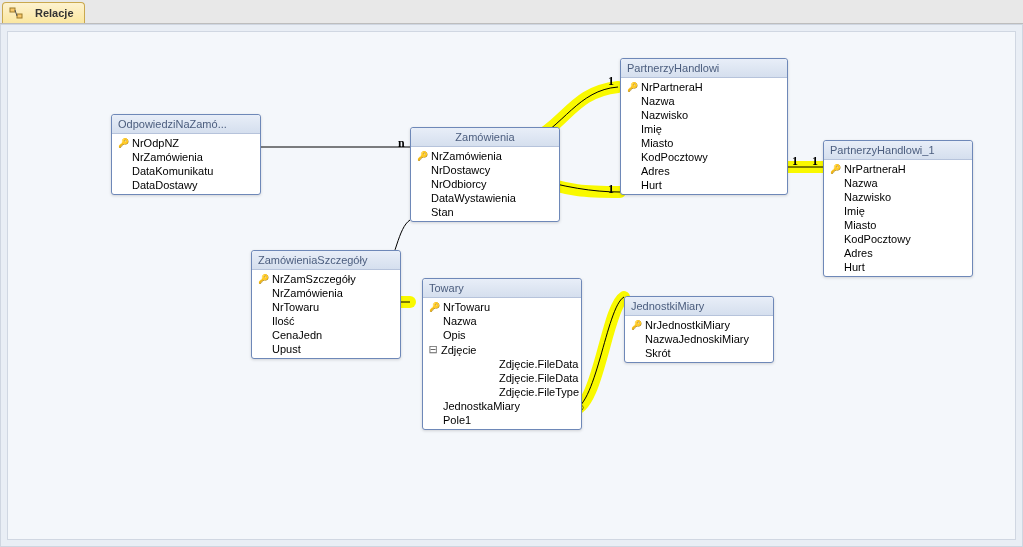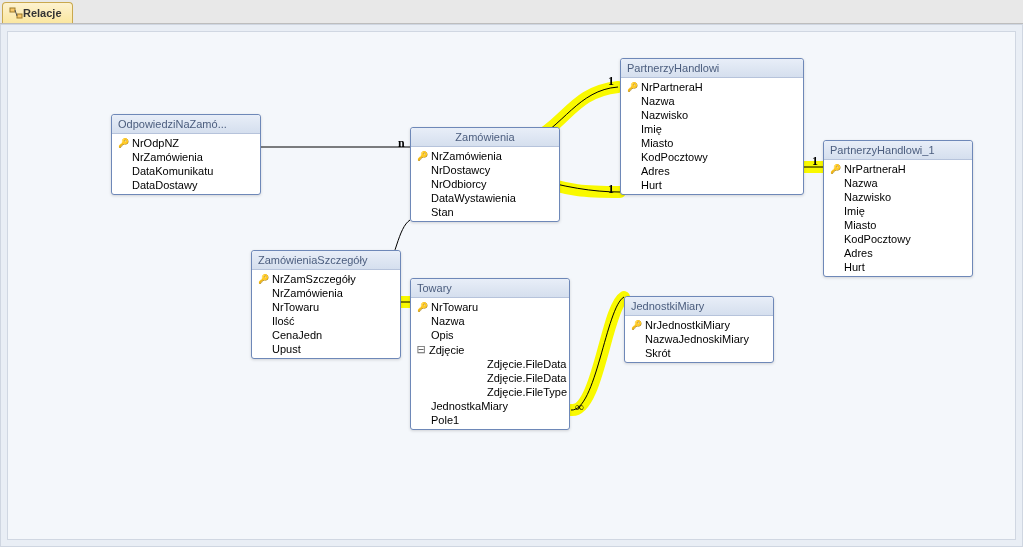--- a/index.html
+++ b/index.html
@@ -20,21 +20,21 @@
     padding-left: 2px;
   }
   .tab {
     background: linear-gradient(#fdf2d0,#fbe7a0);
     border: 1px solid #c9a84e;
     border-bottom: none;
     border-radius: 4px 4px 0 0;
     padding: 3px 10px 3px 6px;
     display: flex;
     align-items: center;
-    gap: 0;
+    gap: 12px;
     font-weight: bold;
     color: #333;
   }
   .tab .mini-icon {
     width: 14px; height: 14px;
     display: inline-flex; align-items:center; justify-content:center;
   }
   .workspace {
     position: relative;
     width: 100%;
@@ -234,21 +234,21 @@
             <span class="key-col"></span>
             <span>CenaJedn</span>
           </div>
         <div class="field">
             <span class="key-col"></span>
             <span>Upust</span>
           </div>
       </div>
     </div>
 
-    <div class="table-box" style="left:402px; top:246px; width:160px;">
+    <div class="table-box" style="left:414px; top:246px; width:160px;">
       <div class="table-header">Towary</div>
       <div class="field-list">
         <div class="field">
             <span class="key-col pk"></span>
             <span>NrTowaru</span>
           </div>
         <div class="field">
             <span class="key-col"></span>
             <span>Nazwa</span>
           </div>
@@ -273,21 +273,21 @@
             <span class="key-col"></span>
             <span>JednostkaMiary</span>
           </div>
         <div class="field">
             <span class="key-col"></span>
             <span>Pole1</span>
           </div>
       </div>
     </div>
 
-    <div class="table-box" style="left:612px; top:26px; width:184px;">
+    <div class="table-box" style="left:612px; top:26px; width:168px;">
       <div class="table-header">PartnerzyHandlowi</div>
       <div class="field-list">
         <div class="field">
             <span class="key-col pk"></span>
             <span>NrPartneraH</span>
           </div>
         <div class="field">
             <span class="key-col"></span>
             <span>Nazwa</span>
           </div>

